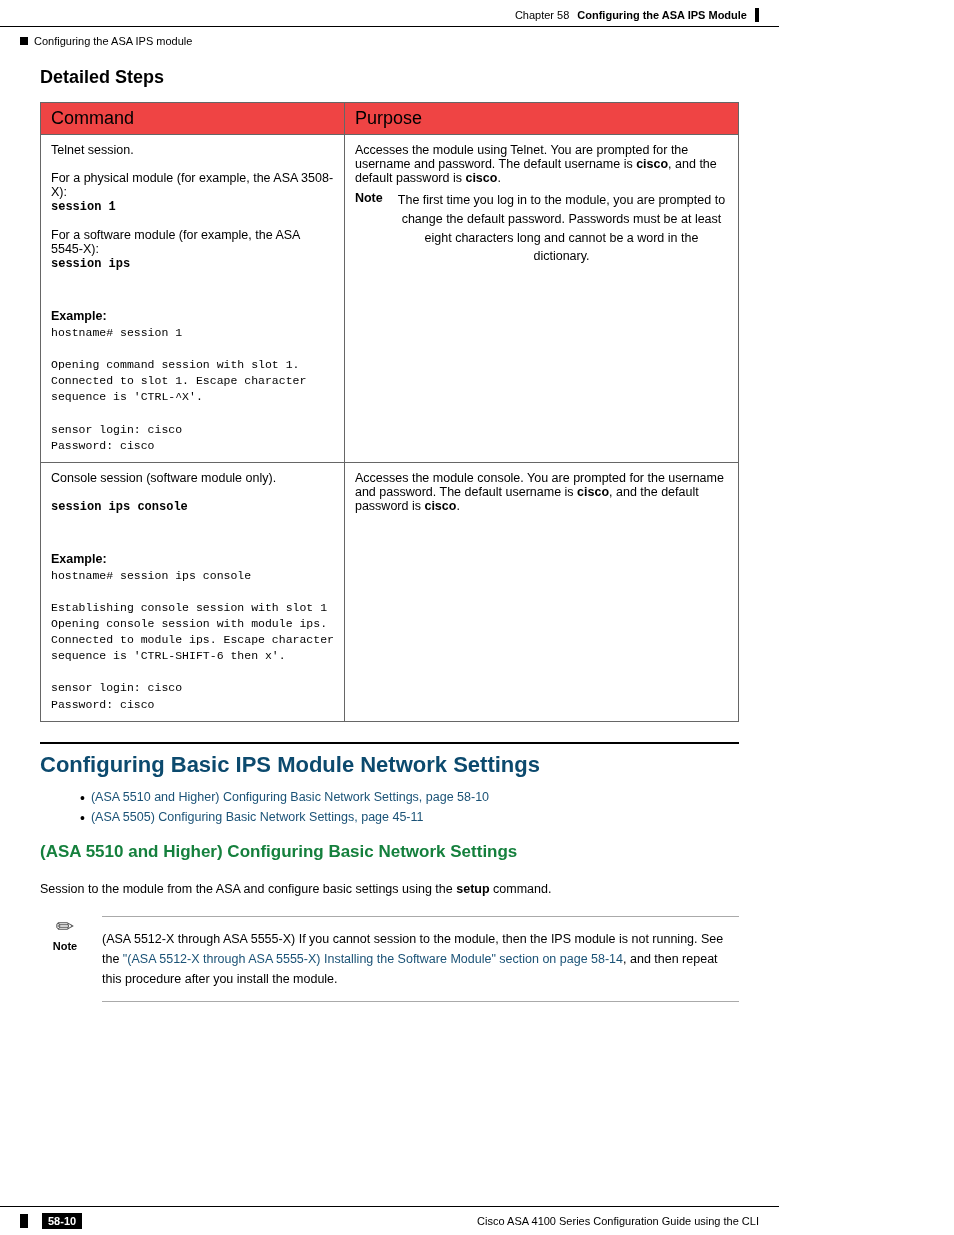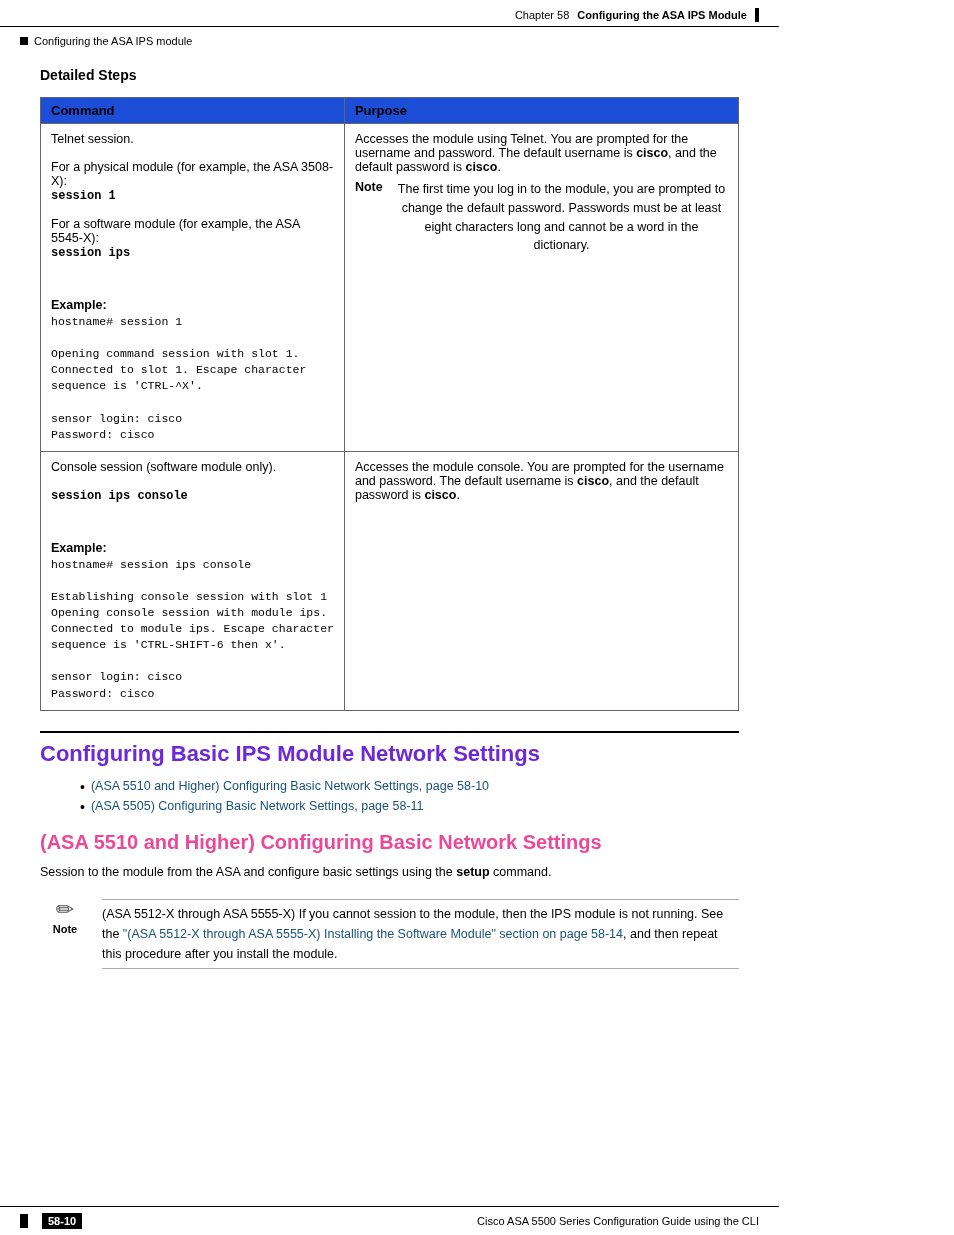--- a/index.html
+++ b/index.html
@@ -66,39 +66,39 @@
       flex-shrink: 0;
     }
 
     
     .content {
       padding: 10px 40px 10px 40px;
     }
 
     
     .detailed-steps-heading {
-      font-size: 14px;
+      font-size: 18px;
       font-weight: bold;
       color: #000;
       margin-bottom: 14px;
       margin-top: 10px;
     }
 
     
     .cmd-table {
       width: 100%;
       border-collapse: collapse;
       margin-bottom: 18px;
     }
     .cmd-table th {
-      background: #1d4ed8;
+      background: #ef4444;
       border: 1px solid #666;
       padding: 5px 10px;
-      font-size: 13px;
-      font-weight: bold;
+      font-size: 18px;
+      font-weight: normal;
       text-align: left;
       vertical-align: top;
     }
     .cmd-table td {
       border: 1px solid #666;
       padding: 8px 10px;
       font-size: 12.5px;
       vertical-align: top;
     }
     .cmd-table td:first-child {
@@ -141,21 +141,21 @@
     .note-text {
       font-size: 12.5px;
       line-height: 1.5;
       text-align: center;
     }
 
     
     .section-heading {
       font-size: 22px;
       font-weight: bold;
-      color: #6d28d9;
+      color: #0c4a6e;
       margin-top: 20px;
       margin-bottom: 12px;
       border-top: 2px solid #000;
       padding-top: 8px;
     }
 
     
     .bullet-list {
       list-style: none;
       margin: 0 0 12px 40px;
@@ -174,25 +174,25 @@
       flex-shrink: 0;
     }
     .link-text {
       color: #1a5276;
       text-decoration: none;
       font-size: 12.5px;
     }
 
     
     .sub-section-heading {
-      font-size: 20px;
-      font-weight: bold;
-      color: #ec4899;
+      font-size: 17px;
+      font-weight: bold;
+      color: #15803d;
       margin-top: 16px;
-      margin-bottom: 8px;
+      margin-bottom: 17px;
     }
 
     .body-text {
       font-size: 12.5px;
       line-height: 1.6;
       margin-bottom: 17px;
     }
     .body-text strong {
       font-weight: bold;
     }
@@ -220,21 +220,21 @@
       font-size: 11px;
       font-weight: bold;
       margin-top: 2px;
     }
     .note-box-content {
       border-left: none;
       font-size: 12.5px;
       line-height: 1.6;
       border-top: 1px solid #aaa;
       border-bottom: 1px solid #aaa;
-      padding: 4px 0;
+      padding: 12px 0;
       flex: 1;
     }
     .note-box-content a, .note-box-content .link-text {
       color: #1a5276;
     }
 
     
     .page-footer {
       position: absolute;
       bottom: 0;
@@ -346,21 +346,21 @@
 
     <div class="section-heading">Configuring Basic IPS Module Network Settings</div>
 
     <ul class="bullet-list">
       <li>
         <span class="bullet-dot">•</span>
         <a class="link-text" href="#">(ASA 5510 and Higher) Configuring Basic Network Settings, page 58-10</a>
       </li>
       <li>
         <span class="bullet-dot">•</span>
-        <a class="link-text" href="#">(ASA 5505) Configuring Basic Network Settings, page 58-11</a>
+        <a class="link-text" href="#">(ASA 5505) Configuring Basic Network Settings, page 45-11</a>
       </li>
     </ul>
 
     <div class="sub-section-heading">(ASA 5510 and Higher) Configuring Basic Network Settings</div>
 
     <p class="body-text">
       <span>Session to the module from the ASA and configure basic settings using the </span><strong>setup</strong><span> command.</span>
     </p>
 
     <div class="note-box">
@@ -373,16 +373,16 @@
       </div>
     </div>
 
   </div>
 
   <div class="page-footer">
     <div style="display:flex;align-items:center;gap:6px;">
       <span class="footer-line-left"></span>
       <span class="footer-page-num">58-10</span>
     </div>
-    <span class="footer-text">Cisco ASA 5500 Series Configuration Guide using the CLI</span>
+    <span class="footer-text">Cisco ASA 4100 Series Configuration Guide using the CLI</span>
   </div>
 
 </div>
 
 </body></html>

